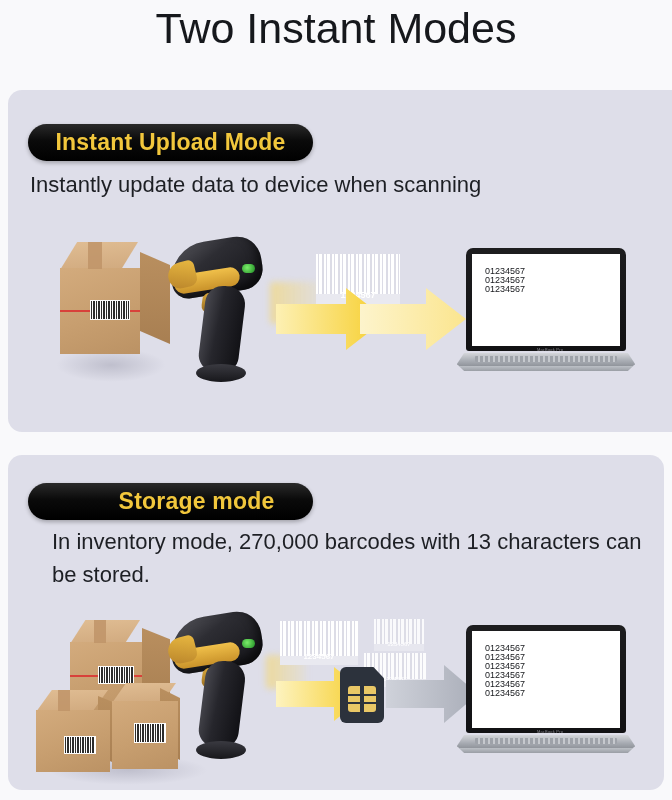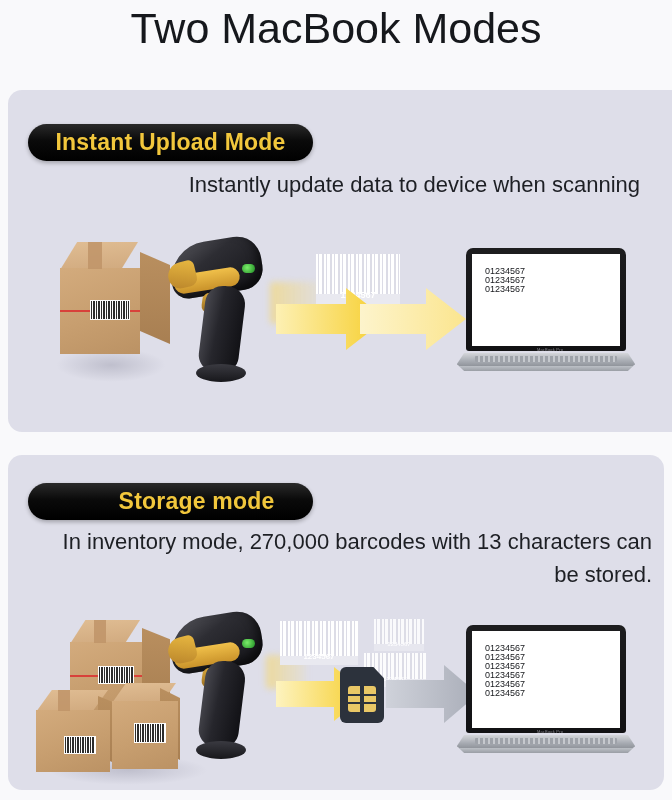--- a/index.html
+++ b/index.html
@@ -62,21 +62,20 @@
   #badge-2 { left: 20px; top: 28px; width: 285px; }
   #badge-2 .badge-text { padding-left: 52px; text-align: right; }
 
   
   .desc {
     position: absolute;
     color: #1d1f24;
     font-size: 22px;
     line-height: 33px;
     font-weight: 400;
-    text-align: right;
   }
   #desc-1 { left: 22px; top: 78px; width: 610px; }
   #desc-2 { left: 22px; top: 70px; width: 600px; margin-left: 22px; }
 
   
   .scene { position: absolute; left: 0; top: 0; width: 656px; height: 100%; }
 
   
   .box {
     position: absolute;
@@ -268,21 +267,21 @@
   }
   .lt-foot {
     position: absolute;
     background: linear-gradient(180deg, #bcc0c6 0%, #9a9ea5 100%);
     border-radius: 0 0 10px 10px;
   }
 </style>
 </head>
 <body>
 
-<div class="page-title">Two MacBook Modes</div>
+<div class="page-title">Two Instant Modes</div>
 
 <div class="card" id="card-1">
 
   <div class="badge" id="badge-1">
     <span class="badge-text">Instant Upload Mode</span>
   </div>
 
   <div class="desc" id="desc-1">Instantly update data to device when scanning</div>
 
   <div class="scene">

